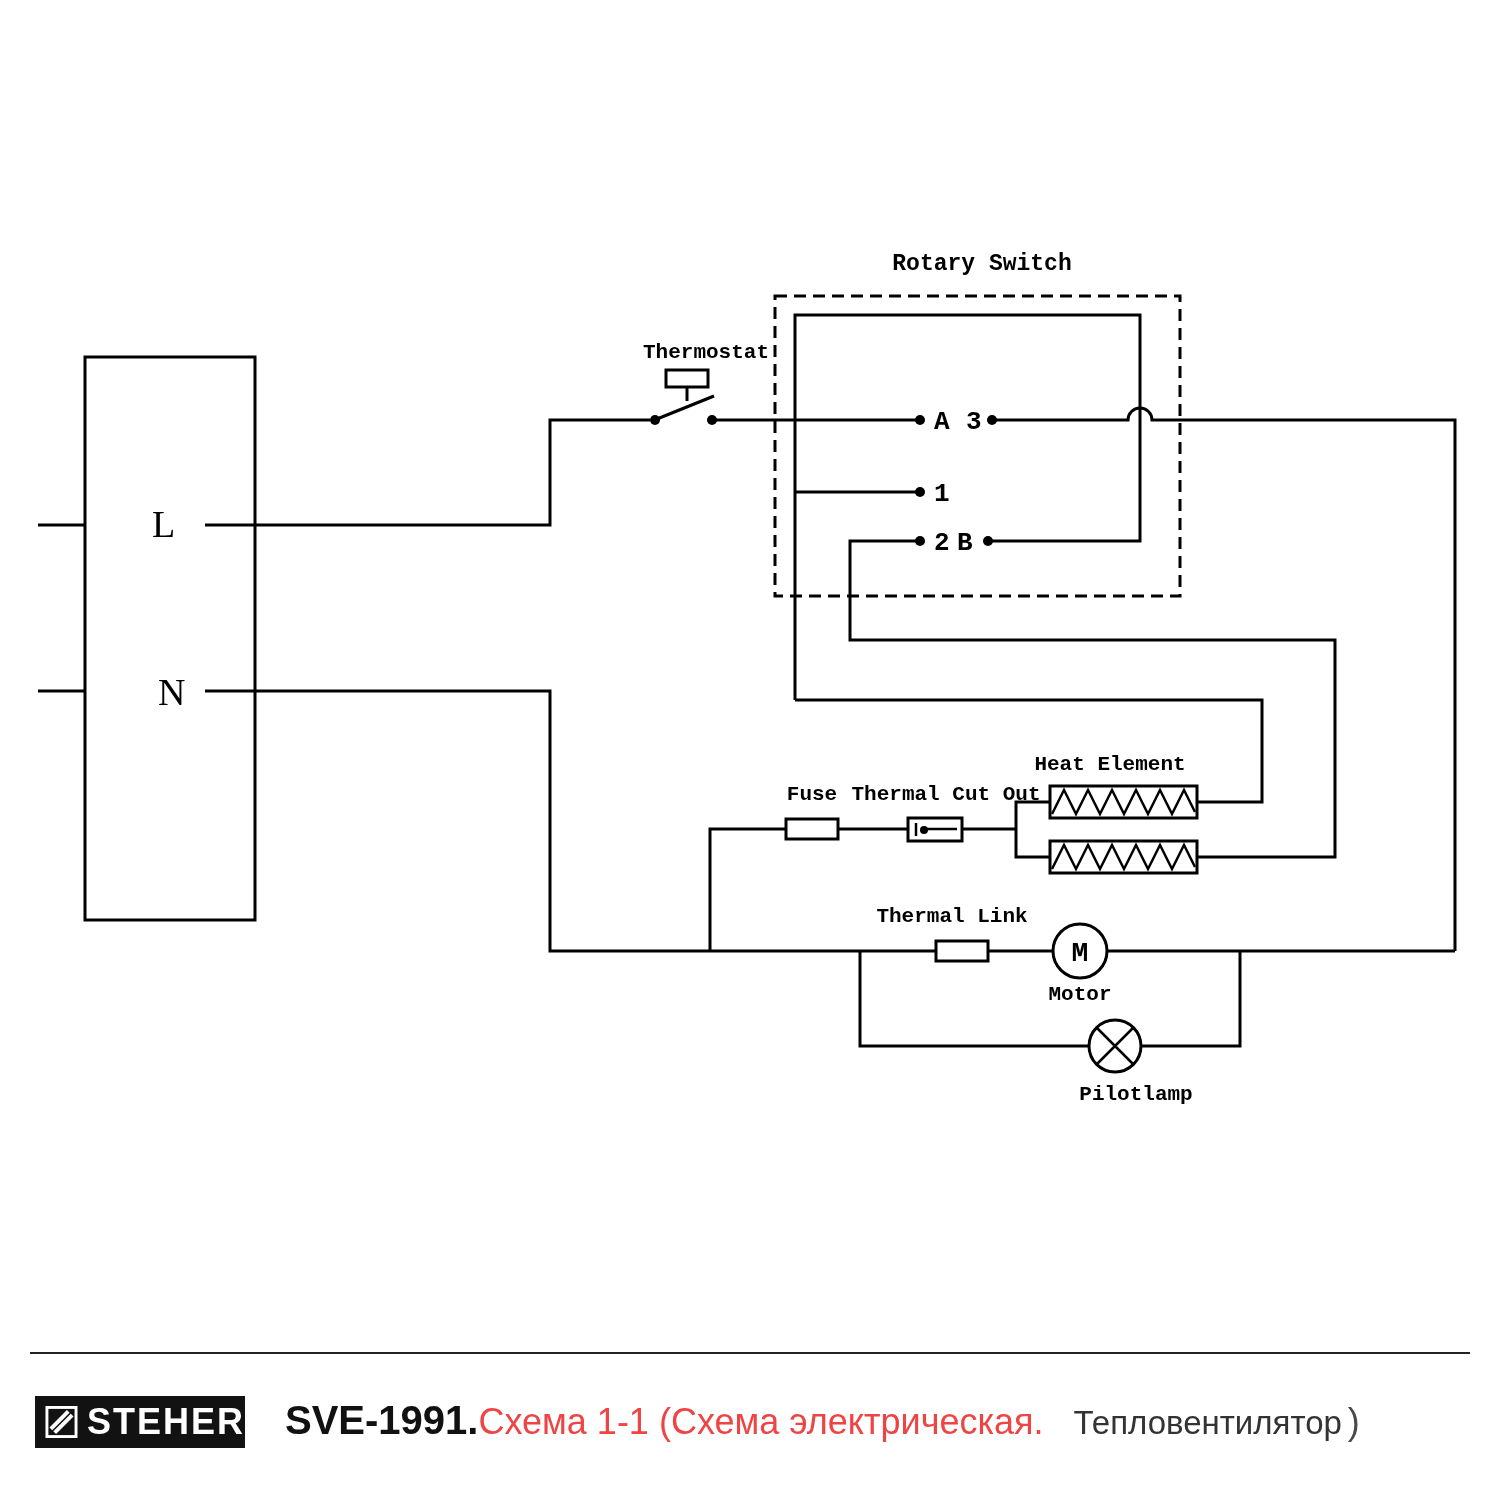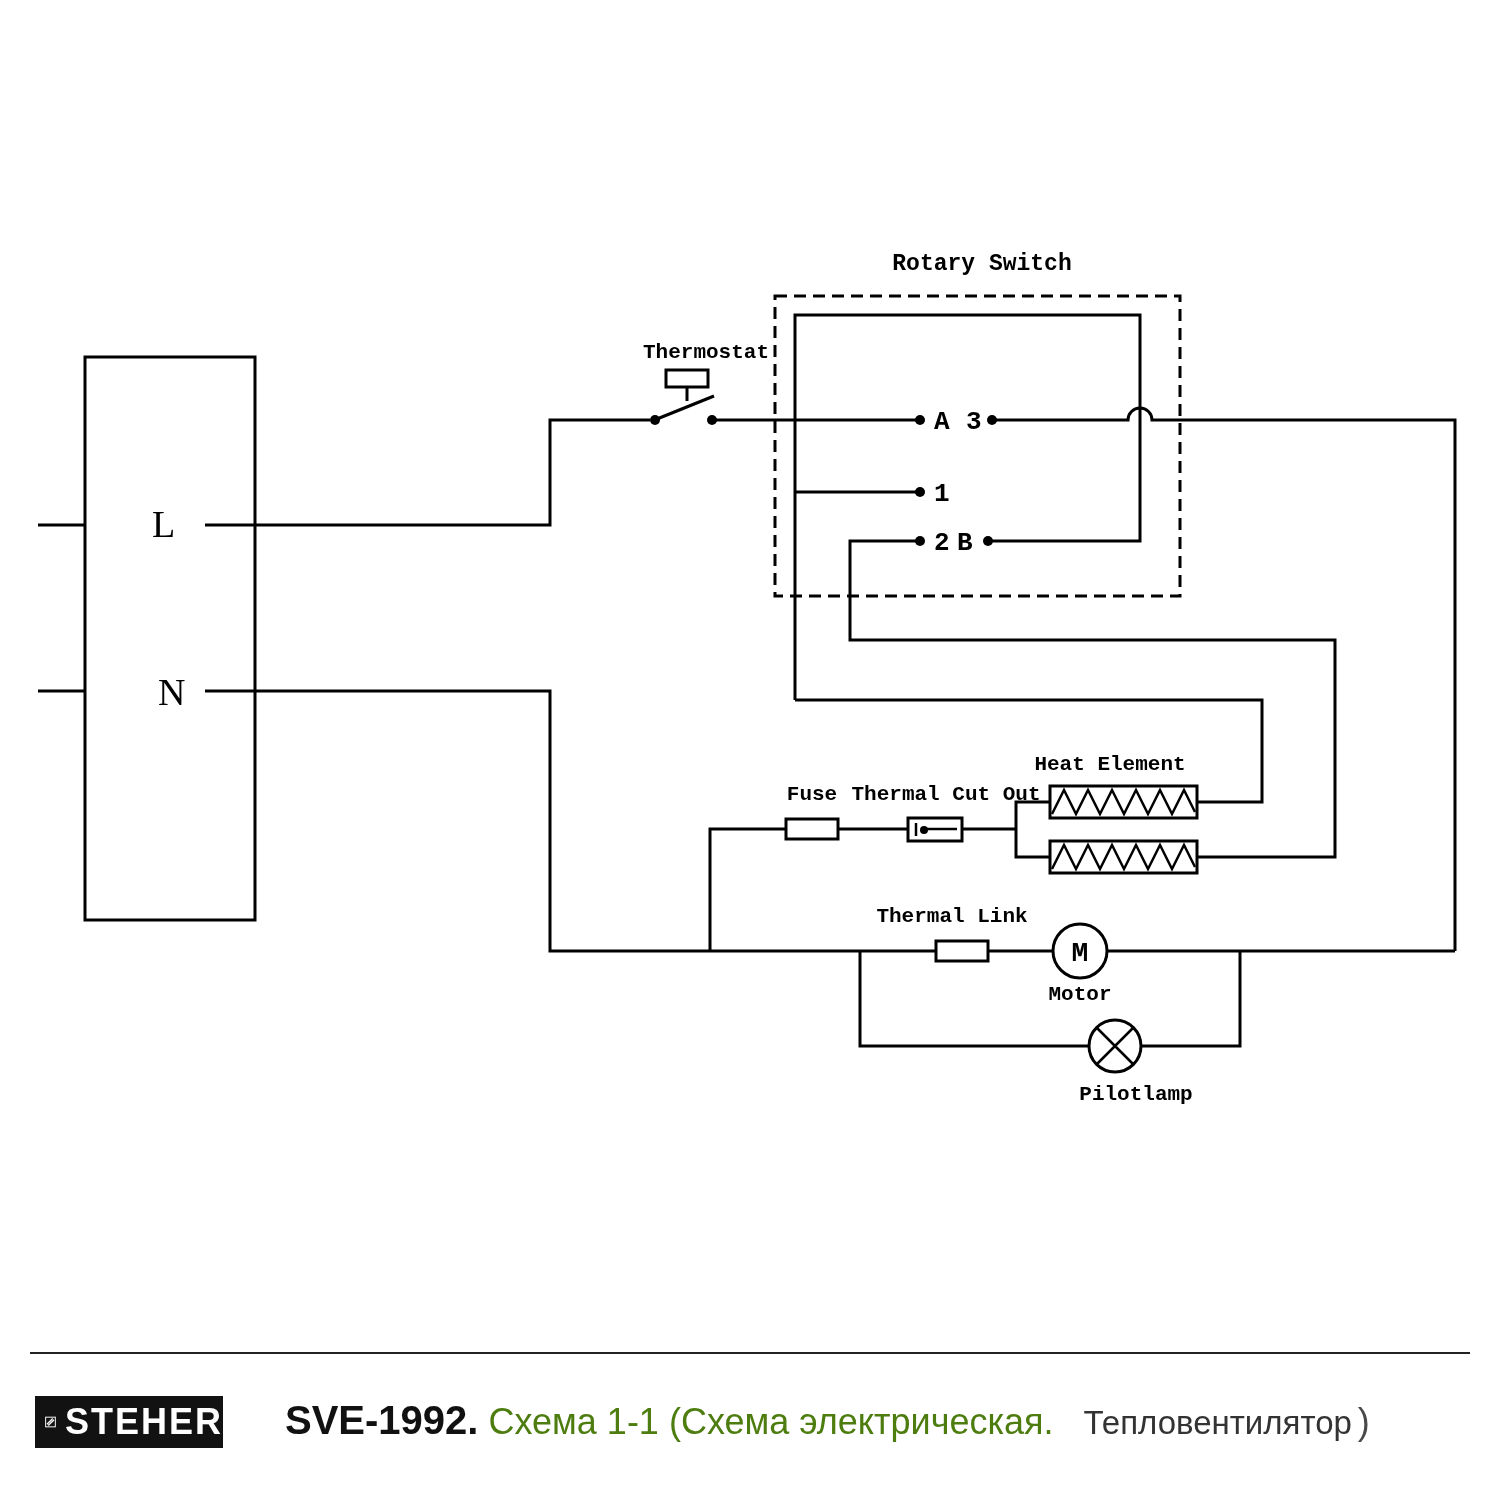--- a/index.html
+++ b/index.html
@@ -31,34 +31,34 @@
   .msym {
     font-family: "Liberation Mono", "DejaVu Sans Mono", monospace;
     font-weight: bold; font-size: 28px; fill: #000;
   }
   .footer-rule {
     position: absolute; left: 30px; top: 1352px;
     width: 1440px; height: 2px; background: #222;
   }
   .logo {
     position: absolute; left: 35px; top: 1396px;
-    width: 188px; height: 52px; background: #121212;
+    width: 210px; height: 52px; background: #121212;
     display: flex; align-items: center; gap: 9px; padding-left: 10px;
     box-sizing: border-box;
   }
   .logo-text {
     color: #ffffff; font-weight: bold; font-size: 36px;
     letter-spacing: 2px; font-family: "Liberation Sans", sans-serif;
   }
   .caption {
     position: absolute; left: 285px; top: 1398px; width: 1180px;
     white-space: nowrap;
   }
   .caption .model { font-size: 40px; font-weight: bold; color: #111; }
-  .caption .cap1 { font-size: 36px; color: #4d7c0f; margin-left: 10px; }
+  .caption .cap1 { font-size: 36px; color: #ef4444; }
   .caption .cap2 { font-size: 33px; color: #333; margin-left: 30px; }
   .caption .cap3 { font-size: 36px; color: #4a4a4a; margin-left: 6px; }
 </style>
 </head>
 <body>
 
 <div class="canvas">
 
   <svg class="diagram" width="1500" height="1340" viewBox="0 0 1500 1340">
 
@@ -164,16 +164,16 @@
   <div class="logo">
     <svg width="34" height="34" viewBox="0 0 34 34">
       <rect x="2" y="2" width="30" height="30" fill="none" stroke="#ffffff" stroke-width="3"></rect>
       <line x1="6" y1="24" x2="24" y2="6" stroke="#ffffff" stroke-width="4"></line>
       <line x1="10" y1="28" x2="28" y2="10" stroke="#ffffff" stroke-width="4"></line>
     </svg>
     <span class="logo-text">STEHER</span>
   </div>
 
   <div class="caption">
-    <span class="model">SVE-1992.</span><span class="cap1">Схема 1-1 (Схема электрическая.</span><span class="cap2">Тепловентилятор</span><span class="cap3">)</span>
+    <span class="model">SVE-1991.</span><span class="cap1">Схема 1-1 (Схема электрическая.</span><span class="cap2">Тепловентилятор</span><span class="cap3">)</span>
   </div>
 
 </div>
 
 </body></html>

